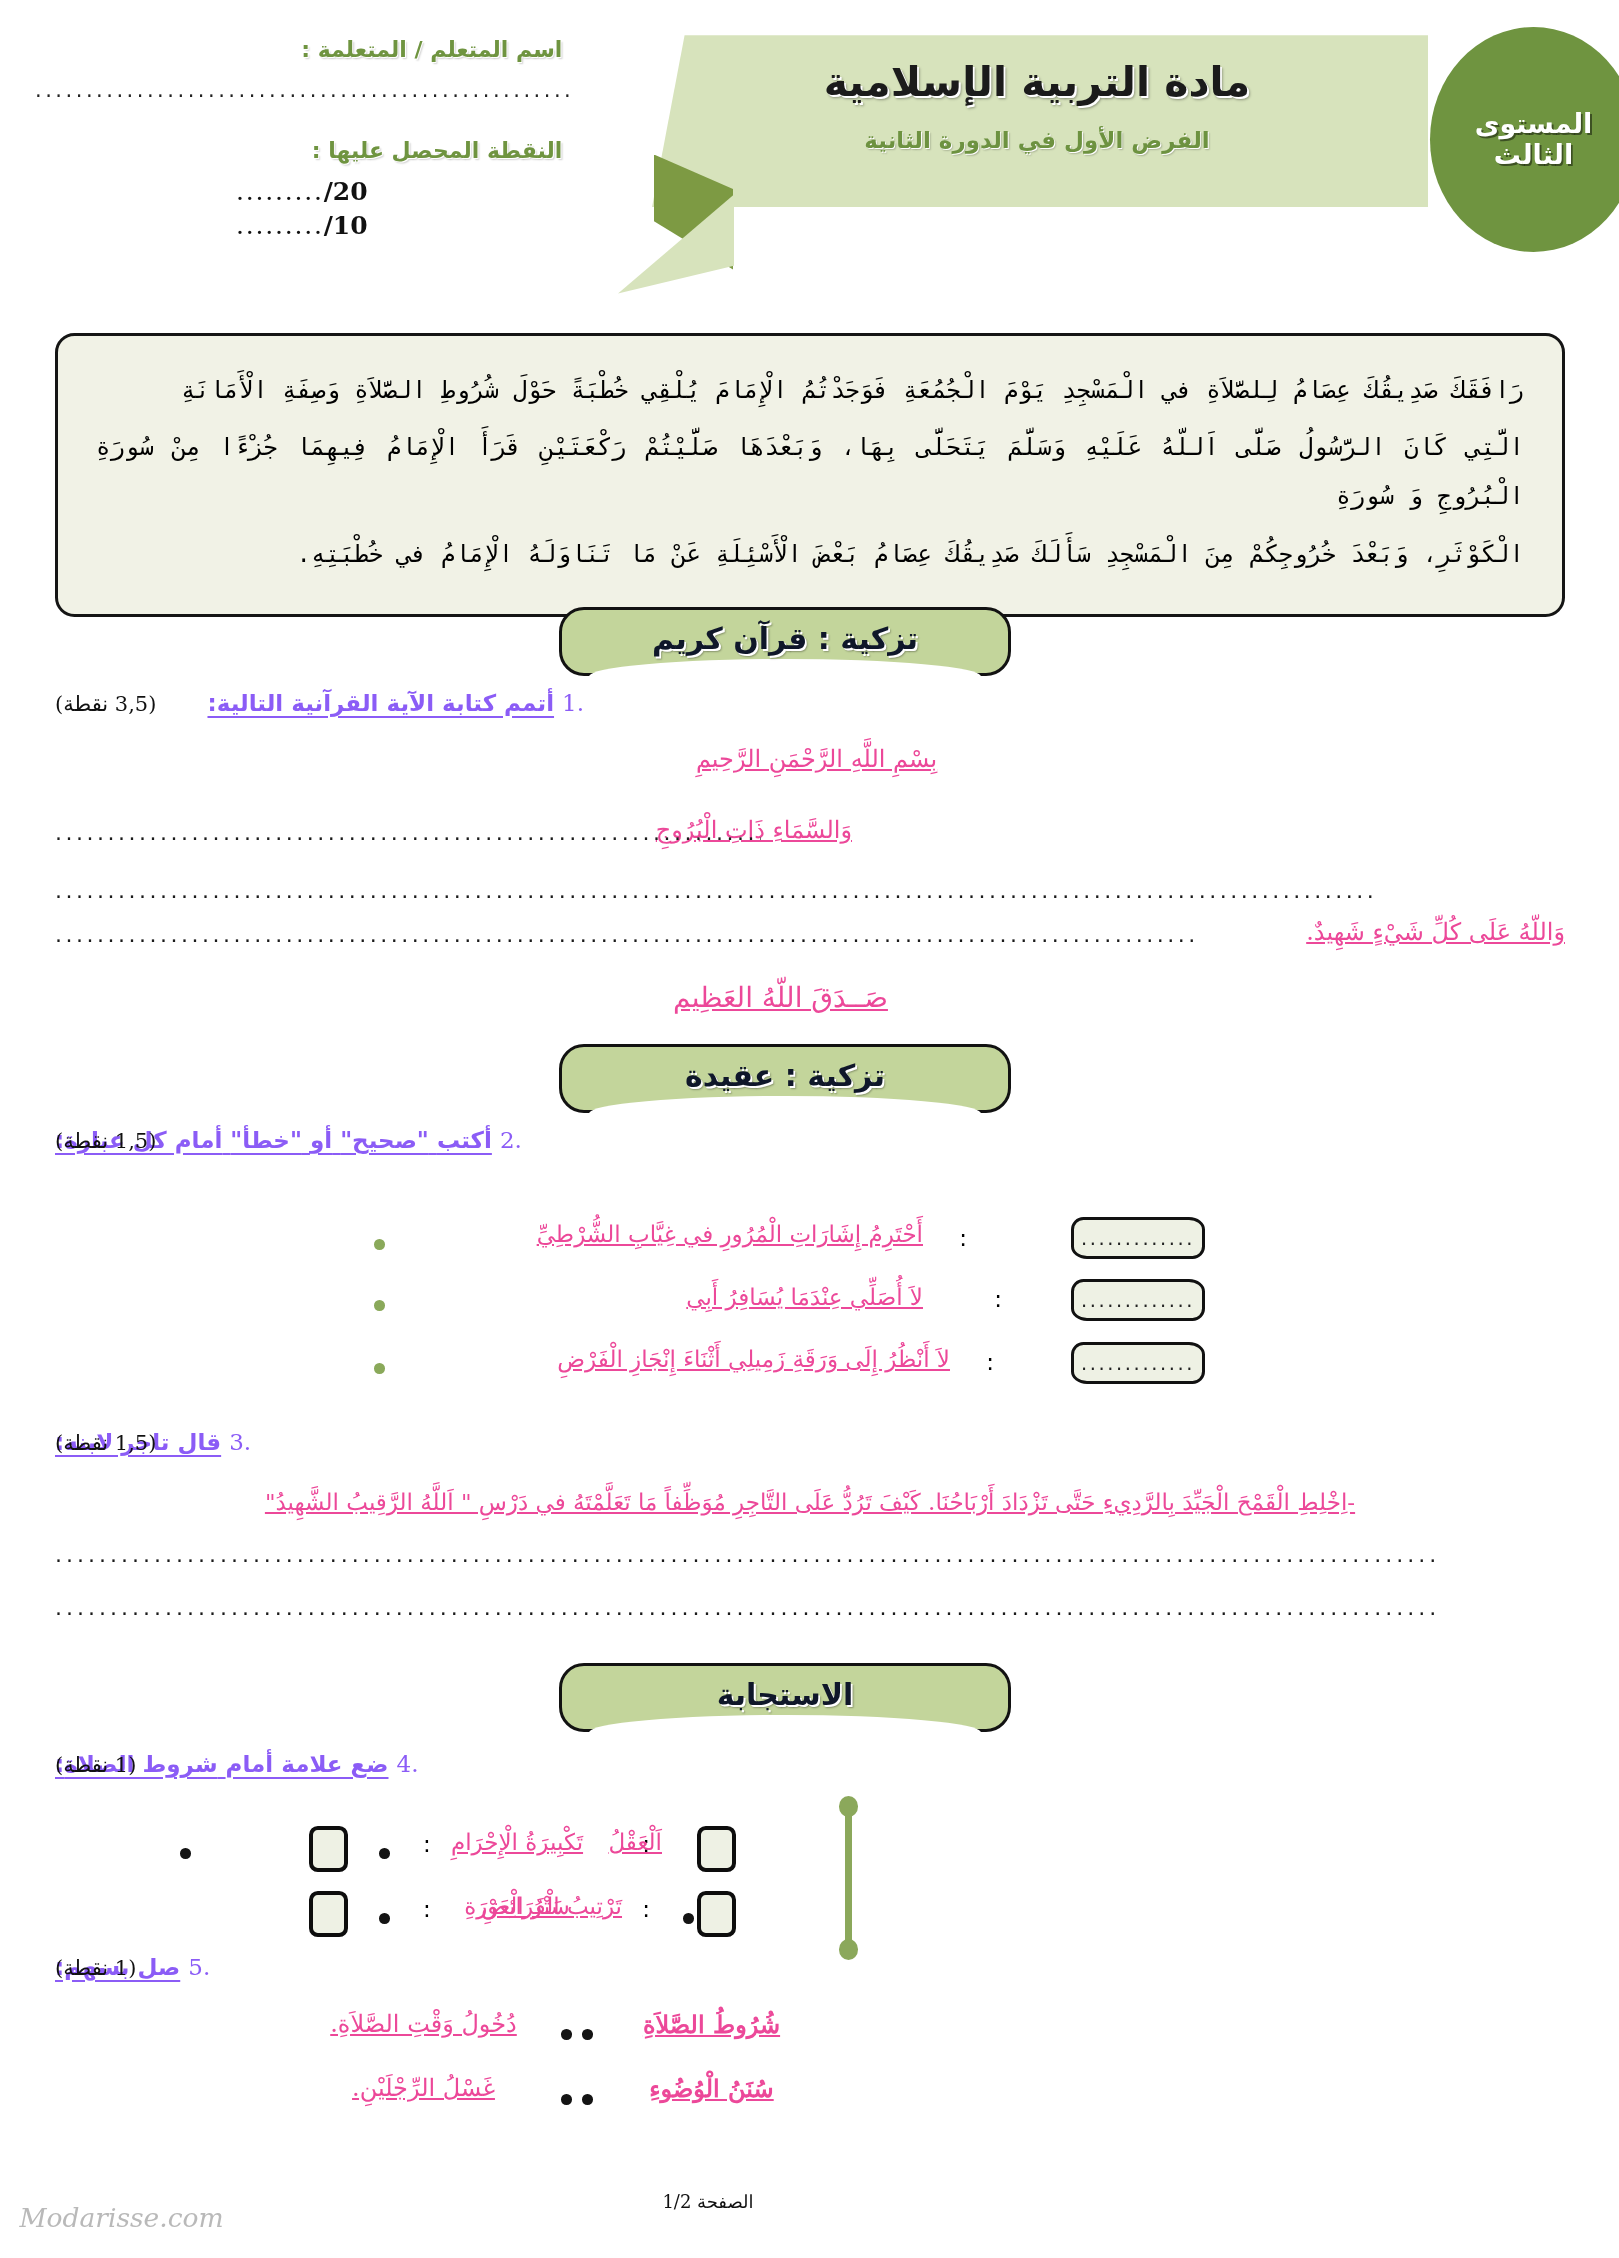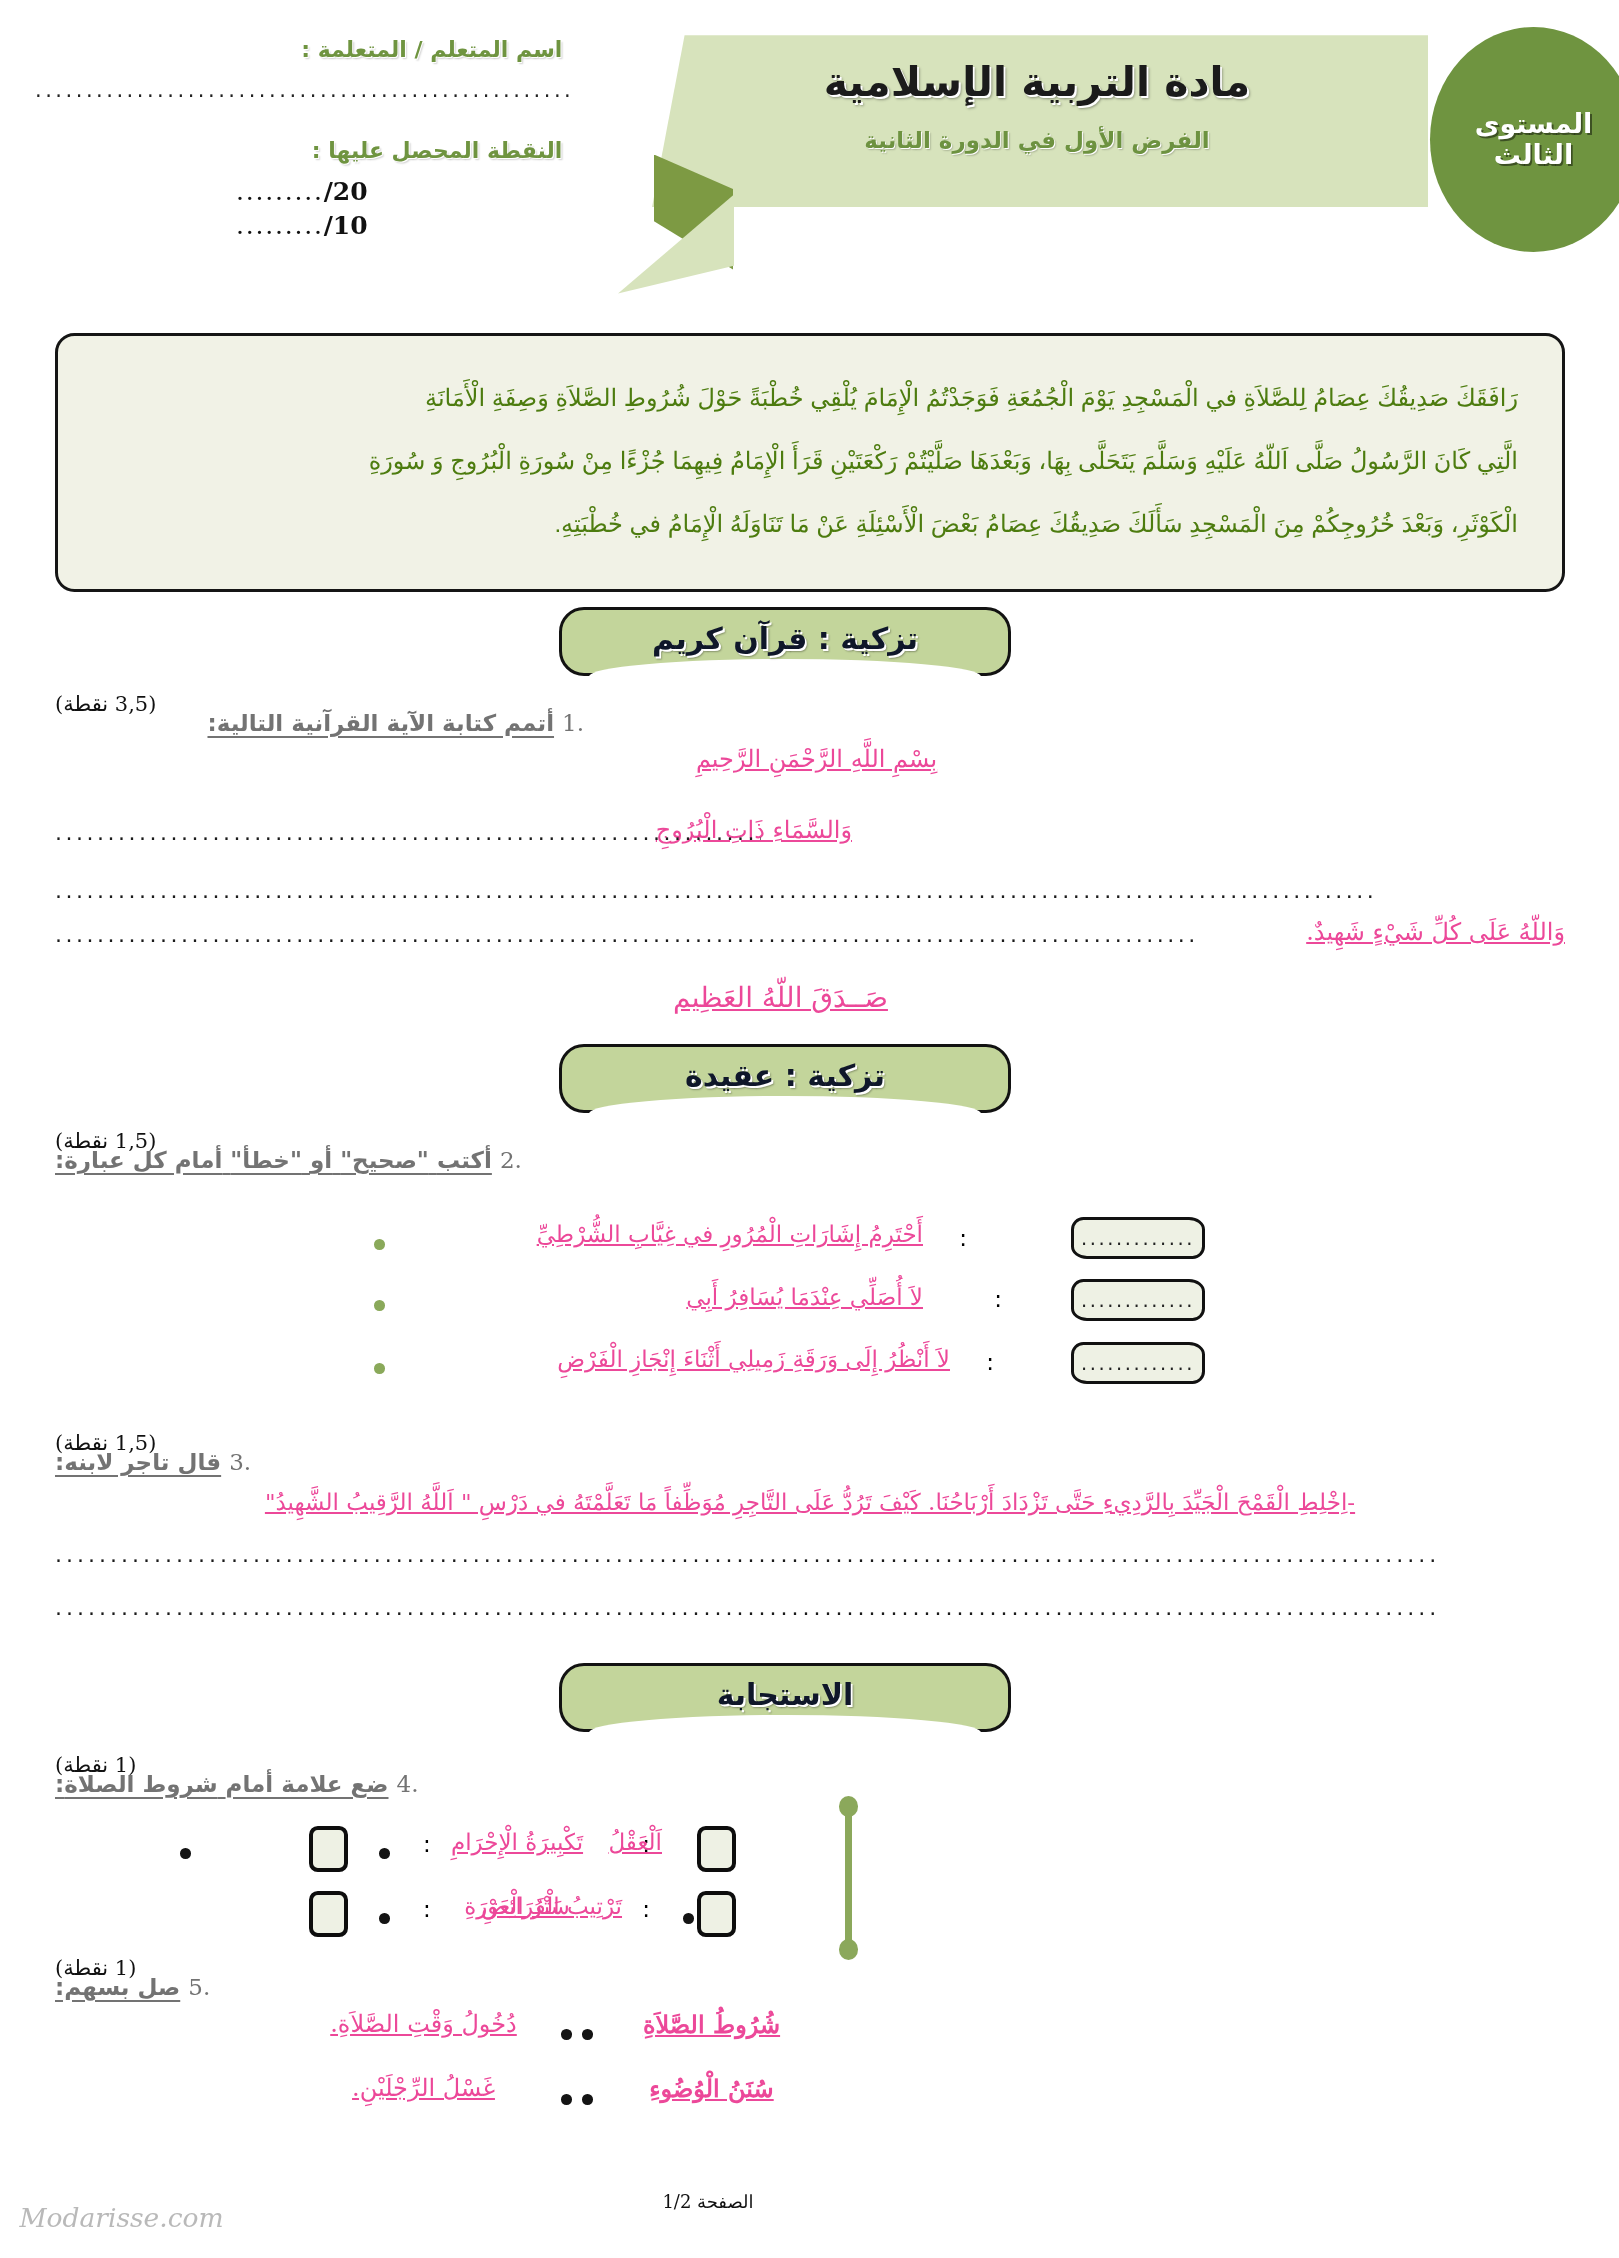--- a/index.html
+++ b/index.html
@@ -99,25 +99,25 @@
   
   .context-box {
     position: absolute; top: 333px; right: 55px; left: 55px;
     border: 3.5px solid #151515;
     border-radius: 19.4px;
     background: #f1f2e6;
     padding: 23px 30px 26.5px 30px;
     direction: rtl;
   }
   .context-box p {
-    margin: 14px;
-    font-family: Liberation Sans, sans-serif;
+    margin: 8px;
+    font-family: Liberation Mono, monospace;
     font-size: 24px; line-height: 2.05;
     text-align: justify; text-align-last: right;
-    color: #4d7c0f;
+    color: #000000;
   }
 
   
   .section-banner {
     position: absolute;
     width: 452px; height: 69px;
     background: #c3d59b;
     border: 3.5px solid #121212;
     border-radius: 25px;
     display: flex; align-items: center; justify-content: center;
@@ -132,22 +132,22 @@
     position: relative; z-index: 2;
     font-size: 30px; font-weight: bold; color: #0f172a;
     text-shadow: 1.8px 1.8px 0 #ffffff, 2.6px 2.6px 1.8px rgba(0,0,0,.3);
     letter-spacing: 0.9px;
     margin-bottom: 5.3px;
   }
 
   
   .q-row { position: absolute; direction: rtl; }
   .q-title {
-    font-size: 23px; font-weight: bold; color: #737373;
-    direction: rtl; white-space: nowrap; margin-top: 20px;
+    font-size: 23px; font-weight: bold; color: #8b5cf6;
+    direction: rtl; white-space: nowrap;
   }
   .q-title u { text-decoration: underline; text-underline-offset: 5.3px; }
   .q-num {
     font-family: "DejaVu Serif", "Liberation Serif", serif;
     font-size: 23px; font-weight: normal;
   }
   .q-points {
     position: absolute; left: 60px;
     font-size: 21px; color: #111; direction: rtl;
     font-family: "DejaVu Serif","Liberation Serif", serif;

